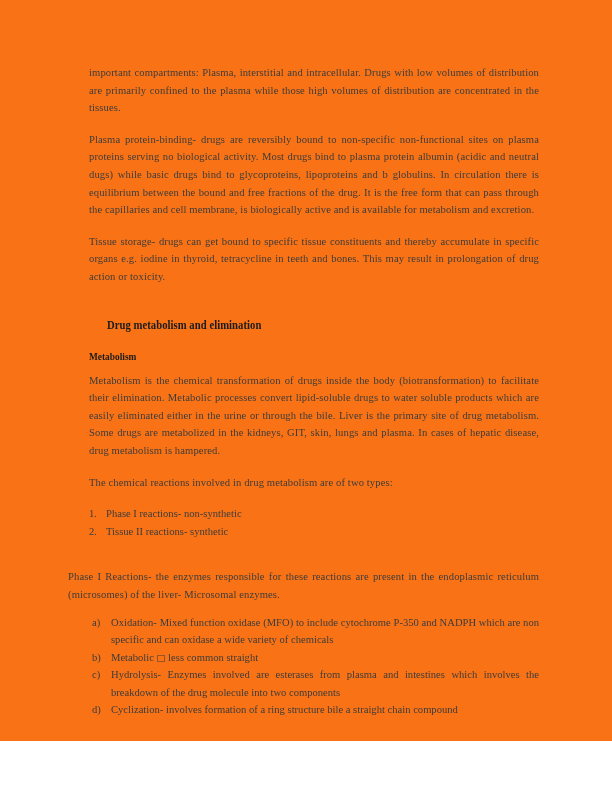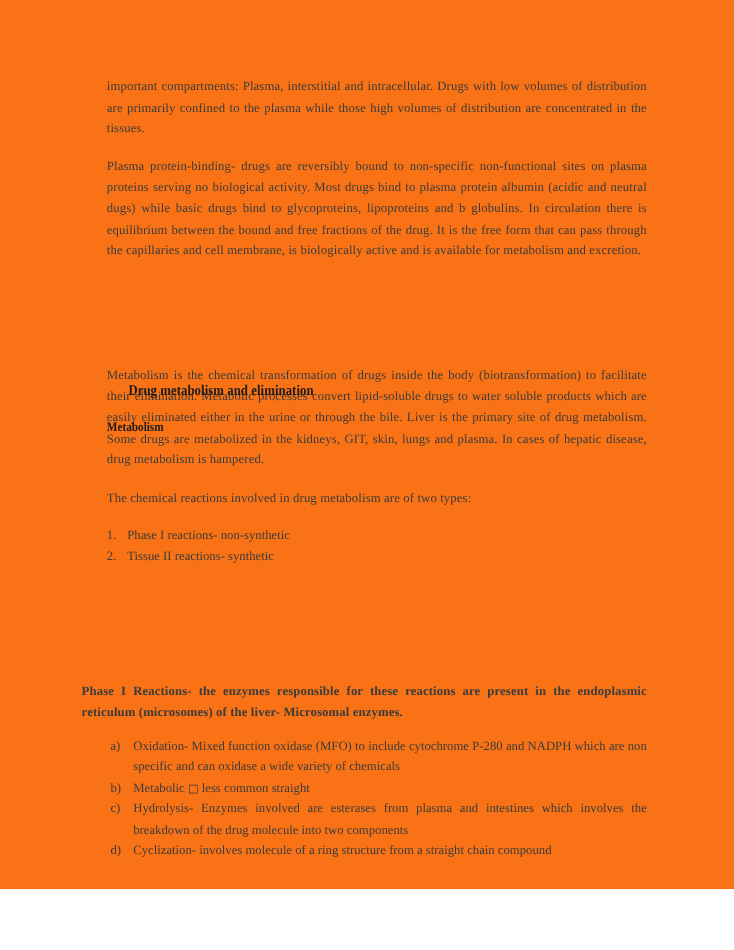--- a/index.html
+++ b/index.html
@@ -108,21 +108,20 @@
 
   
   .outdent-block {
     position: absolute;
     left: 68px;
     top: 568px;
     width: 471px;
   }
   .outdent-block p.body {
     margin-bottom: 12px;
-    font-weight: bold;
   }
   .alpha-wrap {
     position: absolute;
     left: 92px;
     top: 614px;
     width: 447px;
   }
 
   .tofu {
     font-family: "DejaVu Sans", sans-serif;
@@ -134,20 +133,21 @@
 <body>
 
 <div class="page">
 
   <div class="content">
 
     <p class="body">important compartments: Plasma, interstitial and intracellular. Drugs with low volumes of distribution are primarily confined to the plasma while those high volumes of distribution are concentrated in the tissues.</p>
 
     <p class="body">Plasma protein-binding- drugs are reversibly bound to non-specific non-functional sites on plasma proteins serving no biological activity. Most drugs bind to plasma protein albumin (acidic and neutral dugs) while basic drugs bind to glycoproteins, lipoproteins and b globulins. In circulation there is equilibrium between the bound and free fractions of the drug. It is the free form that can pass through the capillaries and cell membrane, is biologically active and is available for metabolism and excretion.</p>
 
+    <p class="body">Tissue storage- drugs can get bound to specific tissue constituents and thereby accumulate in specific organs e.g. iodine in thyroid, tetracycline in teeth and bones. This may result in prolongation of drug action or toxicity.</p>
 
     <h2 class="section-heading">Drug metabolism and elimination</h2>
 
     <h3 class="sub-heading">Metabolism</h3>
 
     <div style="height:72px"></div>
 
     <p class="body">Metabolism is the chemical transformation of drugs inside the body (biotransformation) to facilitate their elimination. Metabolic processes convert lipid-soluble drugs to water soluble products which are easily eliminated either in the urine or through the bile. Liver is the primary site of drug metabolism. Some drugs are metabolized in the kidneys, GIT, skin, lungs and plasma. In cases of hepatic disease, drug metabolism is hampered.</p>
 
     <p class="body" style="">The chemical reactions involved in drug metabolism are of two types:</p>
@@ -166,30 +166,30 @@
   </div>
 
   <div class="outdent-block">
     <p class="body">Phase I Reactions- the enzymes responsible for these reactions are present in the endoplasmic reticulum (microsomes) of the liver- Microsomal enzymes.</p>
   </div>
 
   <div class="alpha-wrap">
     <ol class="alpha-list">
       <li>
         <span class="marker">a)</span>
-        <span class="txt">Oxidation- Mixed function oxidase (MFO) to include cytochrome P-280 and NADPH which are non specific and can oxidase a wide variety of chemicals</span>
+        <span class="txt">Oxidation- Mixed function oxidase (MFO) to include cytochrome P-350 and NADPH which are non specific and can oxidase a wide variety of chemicals</span>
       </li>
       <li>
         <span class="marker">b)</span>
         <span class="txt"><span>Metabolic </span><span class="tofu">□</span><span> less common straight</span></span>
       </li>
       <li>
         <span class="marker">c)</span>
         <span class="txt">Hydrolysis- Enzymes involved are esterases from plasma and intestines which involves the breakdown of the drug molecule into two components</span>
       </li>
       <li>
         <span class="marker">d)</span>
-        <span class="txt">Cyclization- involves molecule of a ring structure from a straight chain compound</span>
+        <span class="txt">Cyclization- involves formation of a ring structure bile a straight chain compound</span>
       </li>
     </ol>
   </div>
 
 </div>
 
 </body></html>

